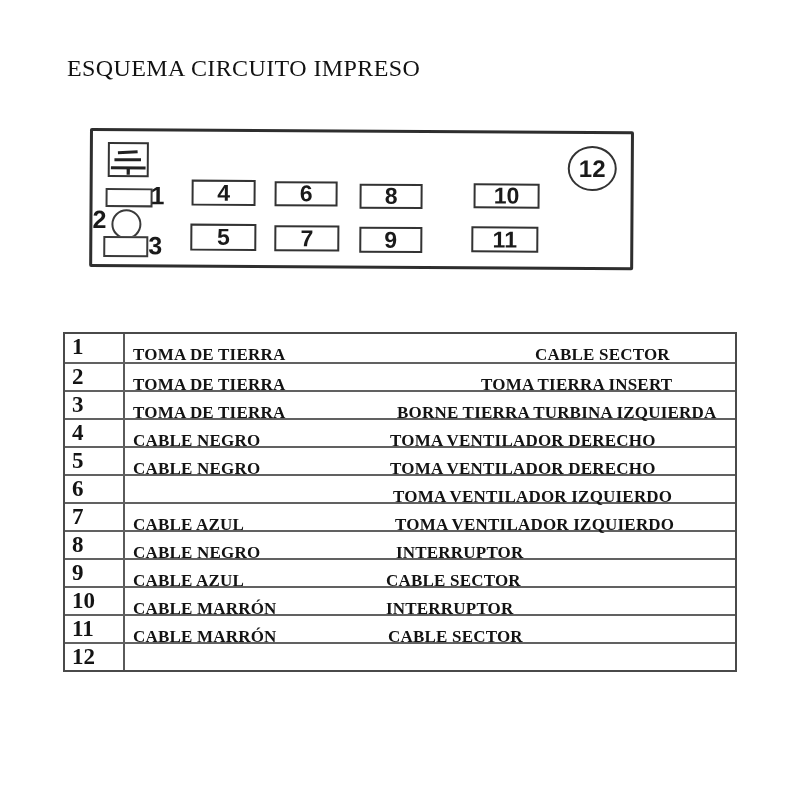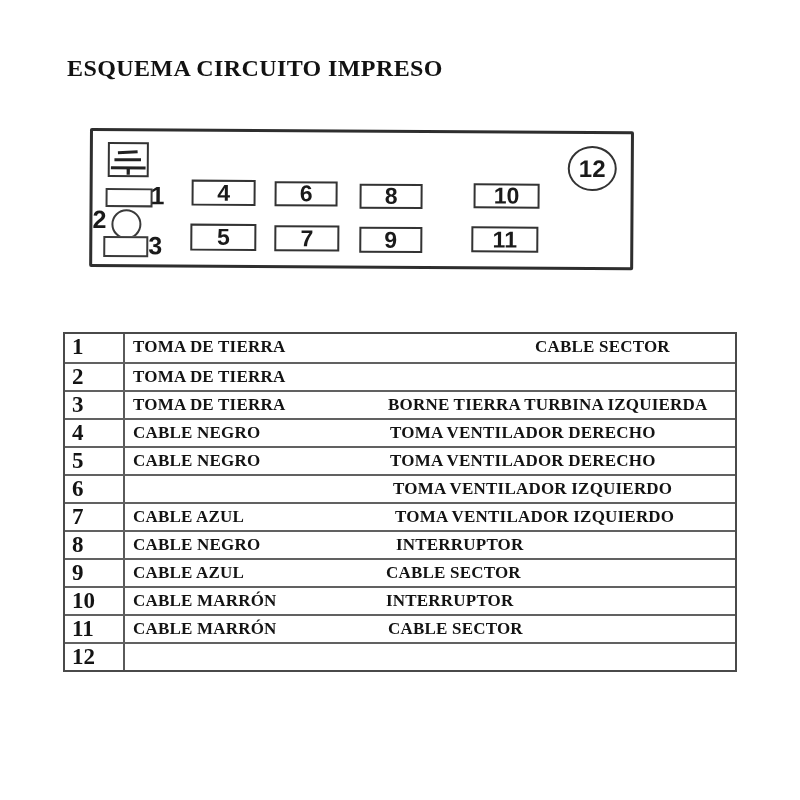--- a/index.html
+++ b/index.html
@@ -13,21 +13,21 @@
     overflow: hidden;
   }
 
   
   .title {
     position: absolute;
     left: 67px;
     top: 55px;
     margin: 0;
     font-size: 24px;
-    font-weight: bold;
+    font-weight: normal;
     letter-spacing: 0.4px;
     color: #121212;
     white-space: nowrap;
   }
 
   
   .schematic {
     position: absolute;
     left: 90px;
     top: 128px;
@@ -125,35 +125,35 @@
   .cell-num {
     width: 60px;
     box-sizing: border-box;
     border-right: 2px solid #5a5a5a;
     font-weight: bold;
     font-size: 23px;
     line-height: 26px;
     padding-left: 7px;
     color: #131313;
   }
-  .cell-content { position: relative; flex: 1; }
+  .cell-content { position: relative; flex: 1; margin-top: 8px; }
   .lbl, .conn {
     position: absolute;
     top: 0;
     font-weight: bold;
     font-size: 17px;
     line-height: 26px;
     letter-spacing: 0.2px;
     white-space: nowrap;
     color: #131313;
   }
   .lbl { left: 8px; }
   .trow:nth-child(1)  .conn { left: 410px; }
   .trow:nth-child(2)  .conn { left: 356px; }
-  .trow:nth-child(3)  .conn { left: 263px; }
+  .trow:nth-child(3)  .conn { left: 272px; }
   .trow:nth-child(4)  .conn { left: 265px; }
   .trow:nth-child(5)  .conn { left: 265px; }
   .trow:nth-child(6)  .conn { left: 268px; }
   .trow:nth-child(7)  .conn { left: 270px; }
   .trow:nth-child(8)  .conn { left: 271px; }
   .trow:nth-child(9)  .conn { left: 261px; }
   .trow:nth-child(10) .conn { left: 261px; }
   .trow:nth-child(11) .conn { left: 263px; }
   .trow:nth-child(12) .conn { left: 263px; }
 </style>
@@ -203,20 +203,21 @@
       <div class="cell-content">
         <span class="lbl">TOMA DE TIERRA</span>
         <span class="conn">CABLE SECTOR</span>
       </div>
     </div>
 
     <div class="trow">
       <div class="cell-num">2</div>
       <div class="cell-content">
         <span class="lbl">TOMA DE TIERRA</span>
+        <span class="conn">TOMA TIERRA INSERT</span>
       </div>
     </div>
 
     <div class="trow">
       <div class="cell-num">3</div>
       <div class="cell-content">
         <span class="lbl">TOMA DE TIERRA</span>
         <span class="conn">BORNE TIERRA TURBINA IZQUIERDA</span>
       </div>
     </div>

